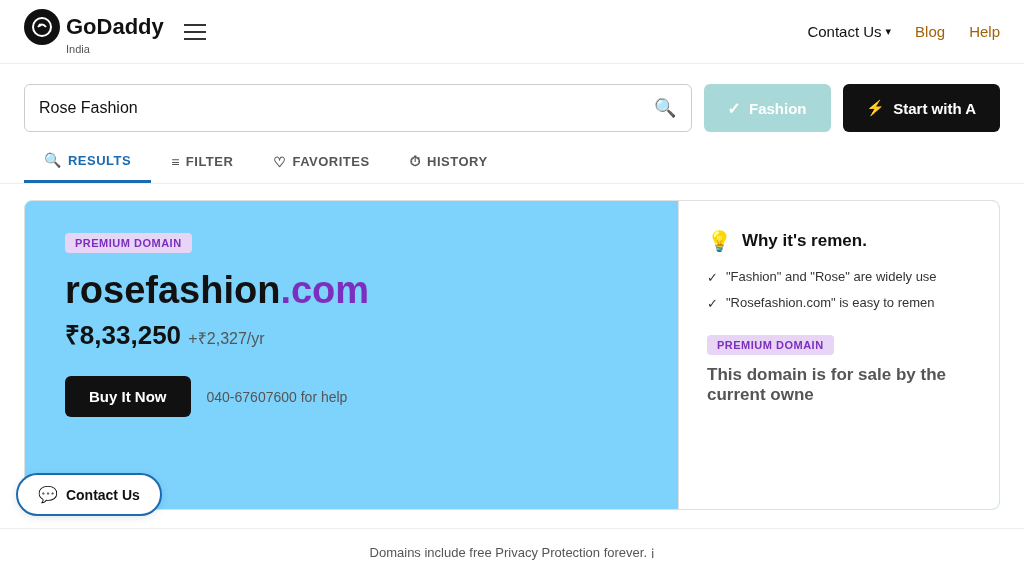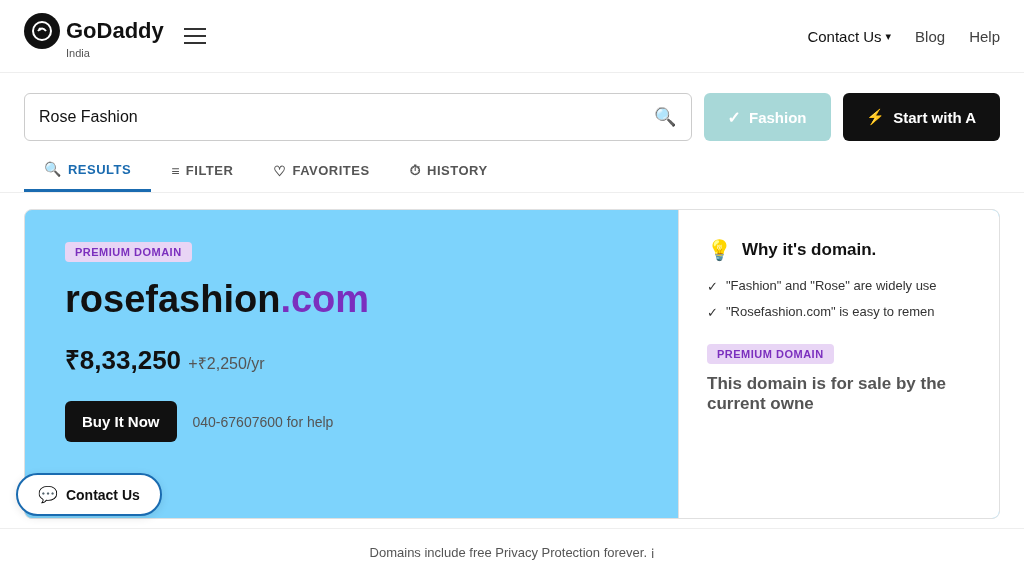--- a/index.html
+++ b/index.html
@@ -4,40 +4,40 @@
   <style>
     * { margin: 0; padding: 0; box-sizing: border-box; }
     body { font-family: -apple-system, BlinkMacSystemFont, 'Segoe UI', sans-serif; background: #fff; width: 1024px; height: 576px; overflow: hidden; }
 
     
     .header {
       display: flex;
       align-items: center;
       justify-content: space-between;
       padding: 0 24px;
-      height: 73px;
+      height: 64px;
       border-bottom: 1px solid #eee;
     }
     .header-left { display: flex; align-items: center; gap: 16px; }
     .logo-wrap { display: flex; flex-direction: column; align-items: flex-start; }
     .logo-text { font-size: 22px; font-weight: 700; color: #111; display: flex; align-items: center; gap: 6px; }
     .logo-icon {
       width: 36px; height: 36px;
       background: #111;
       border-radius: 50%;
       display: flex; align-items: center; justify-content: center;
       color: #fff; font-size: 14px; font-weight: 900;
     }
     .logo-sub { font-size: 11px; color: #555; margin-top: -2px; margin-left: 42px; }
     .hamburger { display: flex; flex-direction: column; gap: 5px; cursor: pointer; padding: 4px; }
     .hamburger span { width: 22px; height: 2px; background: #333; display: block; }
     .header-right { display: flex; align-items: center; gap: 24px; }
     .contact-us-nav { display: flex; align-items: center; gap: 4px; font-size: 15px; color: #111; cursor: pointer; }
     .chevron-down { font-size: 11px; }
-    .nav-link { font-size: 15px; color: #404040; cursor: pointer; text-decoration: none; }
+    .nav-link { font-size: 15px; color: #a16207; cursor: pointer; text-decoration: none; }
 
     
     .search-area {
       padding: 20px 24px 0;
       display: flex;
       align-items: center;
       gap: 12px;
     }
     .search-box {
       flex: 1;
@@ -134,41 +134,41 @@
       font-weight: 700;
       padding: 4px 10px;
       border-radius: 4px;
       letter-spacing: 0.5px;
       margin-bottom: 16px;
     }
     .domain-name {
       font-size: 38px;
       font-weight: 700;
       color: #111;
-      margin-bottom: 20px;
+      margin-bottom: 4px;
     }
     .domain-name .tld { color: #7b2fbe; }
     .domain-price {
       font-size: 26px;
       font-weight: 700;
       color: #111;
       margin-bottom: 24px;
     }
     .domain-price .renewal {
       font-size: 16px;
       font-weight: 400;
       color: #555;
     }
     .buy-row { display: flex; align-items: center; gap: 16px; }
     .btn-buy {
       background: #111;
       color: #fff;
       border: none;
       border-radius: 6px;
-      padding: 12px 17px;
+      padding: 12px 24px;
       font-size: 15px;
       font-weight: 600;
       cursor: pointer;
     }
     .help-phone { font-size: 14px; color: #555; }
 
     
     .right-panel {
       width: 320px;
       padding: 28px 28px;
@@ -307,32 +307,32 @@
 
 <div class="main-content">
 
   <div class="left-panel">
     <div class="premium-badge">PREMIUM DOMAIN</div>
     <div class="domain-name">
       <span>rosefashion</span><span class="tld">.com</span>
     </div>
     <div class="domain-price">
       <span>₹8,33,250</span>
-      <span class="renewal">+₹2,250/yr</span>
+      <span class="renewal">+₹2,327/yr</span>
     </div>
     <div class="buy-row">
       <button class="btn-buy">Buy It Now</button>
       <span class="help-phone">040-67607600 for help</span>
     </div>
   </div>
 
   <div class="right-panel">
     <div class="why-great-title">
       <span class="bulb-icon">💡</span>
-      <span>Why it's domain.</span>
+      <span>Why it's remen.</span>
     </div>
     <div class="why-item">
       <span class="check-mark">✓</span>
       <span>"Fashion" and "Rose" are widely use</span>
     </div>
     <div class="why-item">
       <span class="check-mark">✓</span>
       <span>"Rosefashion.com" is easy to remen</span>
     </div>
     <div class="right-premium-badge">PREMIUM DOMAIN</div>

